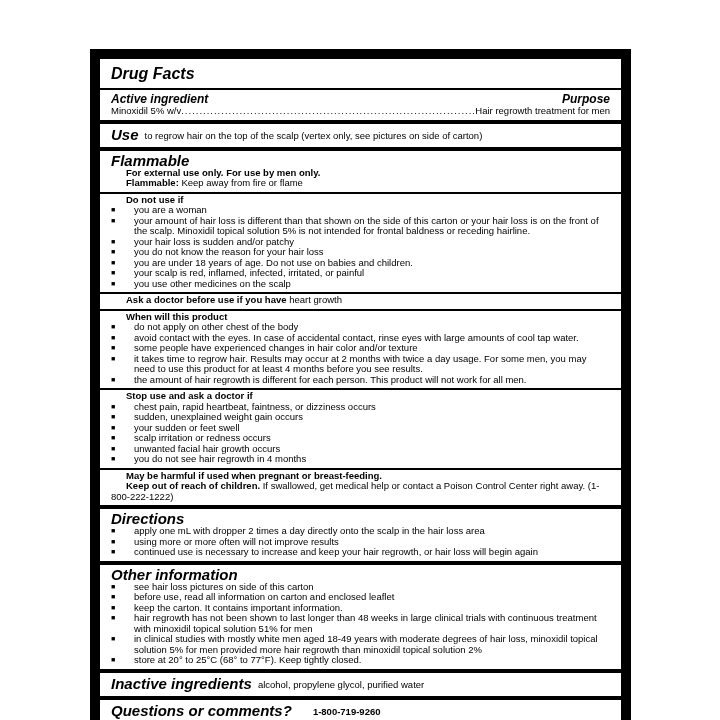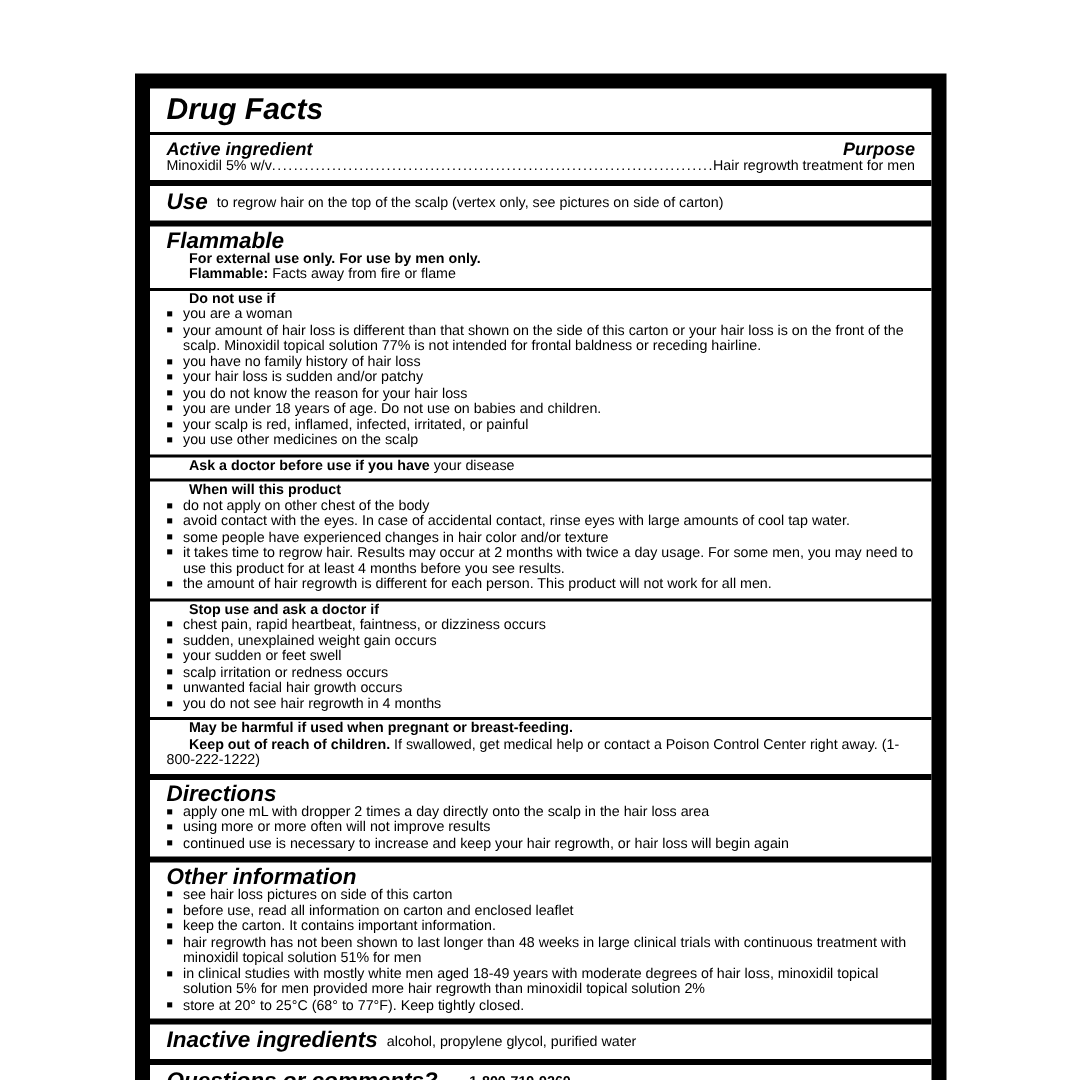--- a/index.html
+++ b/index.html
@@ -6,38 +6,38 @@
   html,body { width:720px; height:720px; background:#ffffff; }
   body { font-family:"Liberation Sans", sans-serif; color:#000; position:relative; }
   .label { position:absolute; left:90px; top:49px; width:541px; background:#fff;
            border:10px solid #000; }
   .sec  { padding:2px 11px 3px; }
   .sub  { padding:1px 11px 3px; }
   .bar  { height:4px; background:#000; }
   .thin { height:2px; background:#000; }
   .hairline { height:2px; background:#000; margin:0; }
 
-  .df-title { font-style:italic; font-weight:bold; font-size:20px; line-height:23px; padding:3px 11px 3px; }
+  .df-title { font-style:italic; font-weight:bold; font-size:16px; line-height:23px; padding:3px 11px 3px; }
 
   .h2 { font-style:italic; font-weight:bold; font-size:15px; line-height:15px; }
   .h3 { font-style:italic; font-weight:bold; font-size:12px; line-height:14px; }
   .body, .bt { font-size:9.5px; line-height:10.5px; }
   .b { font-weight:bold;padding-left:15px; }
 
   .cols { display:flex; justify-content:space-between; }
   .leaderrow { display:flex; align-items:flex-start; }
   .leader { flex:1 1 auto; overflow:hidden; white-space:nowrap; font-size:9.5px; line-height:10.5px; letter-spacing:1px; }
   .leaderrow .body { white-space:nowrap; }
 
   .inlinehead { display:block; }
   .inlinehead .h2 { margin-right:6px; }
   .inlinehead .body { vertical-align:1px; }
 
   ul.bullets { list-style:none; }
-  ul.bullets li { display:flex; }
+  ul.bullets li { display:flex;gap:12px; }
   ul.bullets .bl { flex:0 0 11px; font-size:7px; line-height:10.5px; }
   ul.bullets .bt { flex:1 1 auto; }
 </style>
 </head>
 <body>
 
 <div class="label">
 
   <div class="df-title">Drug Facts</div>
   <div class="hairline"></div>
@@ -60,40 +60,36 @@
     <span class="h2">Use</span><span class="body">to regrow hair on the top of the scalp (vertex only, see pictures on side of carton)</span>
   </div>
 
   <div class="bar"></div>
 
   <div class="sec">
     <div class="h2">Flammable</div>
     <div class="body b">For external use only. For use by men only.</div>
     <div class="body">
       <span class="b">Flammable:</span>
-      <span>Facts away from fire or flame</span>
+      <span>Keep away from fire or flame</span>
     </div>
   </div>
 
   <div class="thin"></div>
 
   <div class="sub">
     <div class="body b">Do not use if</div>
     <ul class="bullets">
         <li>
           <span class="bl">■</span>
           <span class="bt">you are a woman</span>
         </li>
         <li>
           <span class="bl">■</span>
-          <span class="bt">your amount of hair loss is different than that shown on the side of this carton or your hair loss is on the front of the scalp. Minoxidil topical solution 77% is not intended for frontal baldness or receding hairline.</span>
-        </li>
-        <li>
-          <span class="bl">■</span>
-          <span class="bt">you have no family history of hair loss</span>
+          <span class="bt">your amount of hair loss is different than that shown on the side of this carton or your hair loss is on the front of the scalp. Minoxidil topical solution 5% is not intended for frontal baldness or receding hairline.</span>
         </li>
         <li>
           <span class="bl">■</span>
           <span class="bt">your hair loss is sudden and/or patchy</span>
         </li>
         <li>
           <span class="bl">■</span>
           <span class="bt">you do not know the reason for your hair loss</span>
         </li>
         <li>
@@ -108,21 +104,21 @@
           <span class="bl">■</span>
           <span class="bt">you use other medicines on the scalp</span>
         </li>
       </ul>
   </div>
 
   <div class="thin"></div>
 
   <div class="sub body">
     <span class="b">Ask a doctor before use if you have</span>
-    <span>your disease</span>
+    <span>heart growth</span>
   </div>
 
   <div class="thin"></div>
 
   <div class="sub">
     <div class="body b">When will this product</div>
     <ul class="bullets">
         <li>
           <span class="bl">■</span>
           <span class="bt">do not apply on other chest of the body</span>

